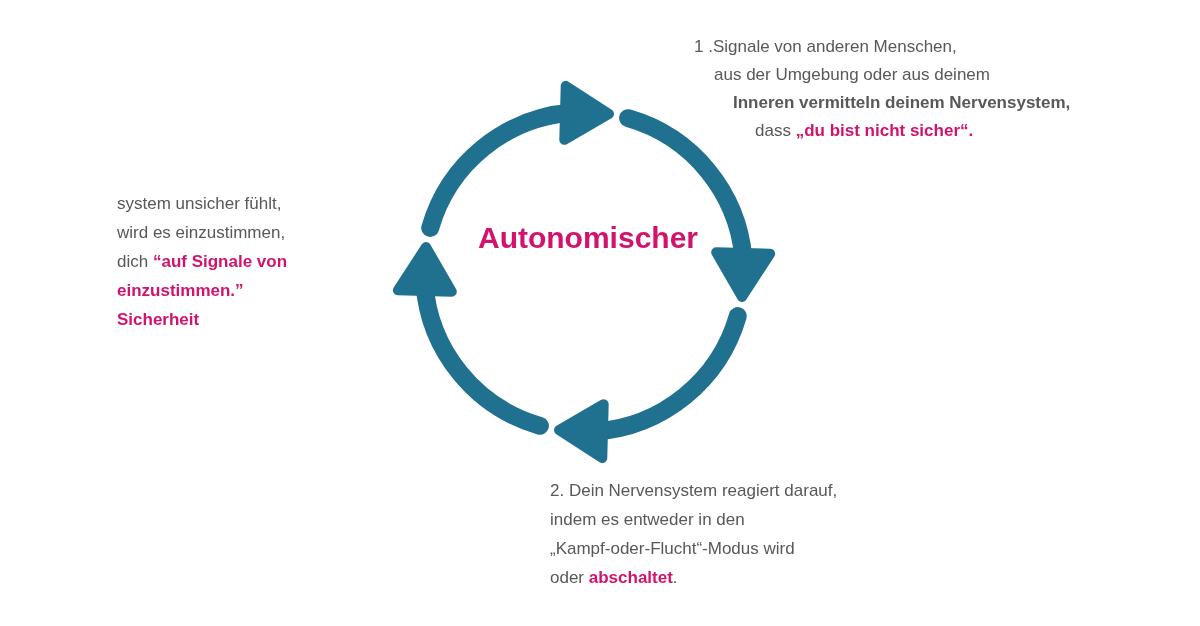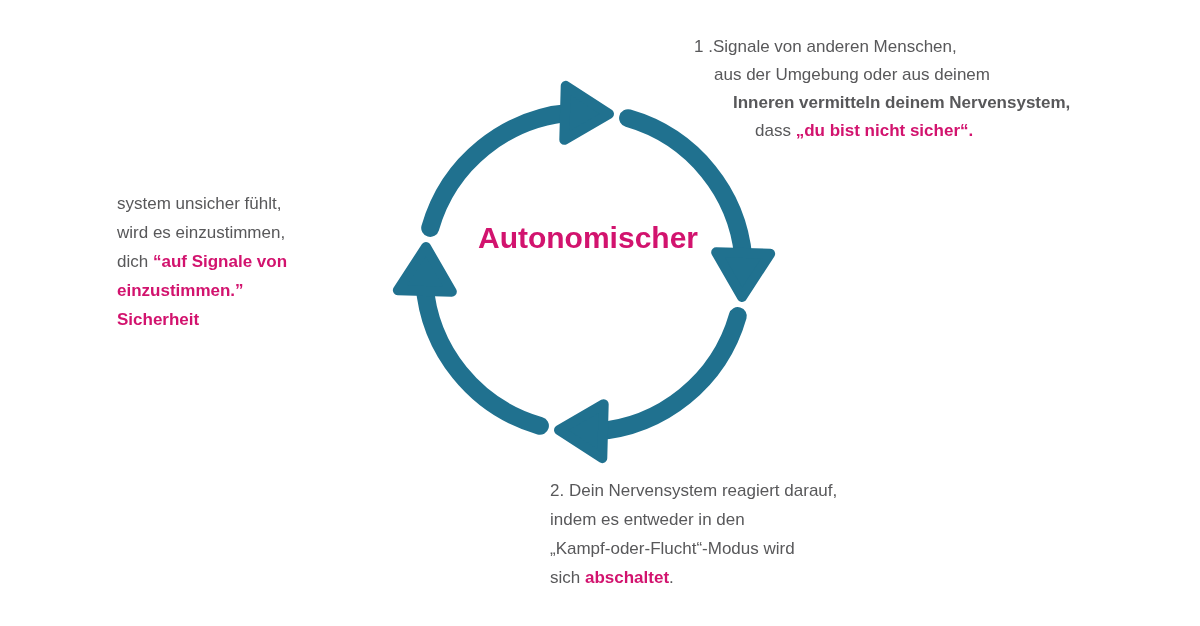--- a/index.html
+++ b/index.html
@@ -86,21 +86,21 @@
     <div>1 .Signale von anderen Menschen,</div>
     <div class="ind1">aus der Umgebung oder aus deinem</div>
     <div class="ind2">Inneren vermitteln deinem Nervensystem,</div>
     <div class="ind3"><span>dass </span><span class="hl">„du bist nicht sicher“.</span></div>
   </div>
 
   <div class="note note2">
     <div>2. Dein Nervensystem reagiert darauf,</div>
     <div>indem es entweder in den</div>
     <div>„Kampf-oder-Flucht“-Modus wird</div>
-    <div><span>sich </span><span class="hl">abschaltet</span><span>.</span></div>
+    <div><span>oder </span><span class="hl">abschaltet</span><span>.</span></div>
   </div>
 
   <div class="note note3">
     <div>system unsicher fühlt,</div>
     <div>wird es einzustimmen,</div>
     <div><span>dich </span><span class="hl">“auf Signale von</span></div>
     <div class="hl">einzustimmen.”</div>
     <div class="hl">Sicherheit</div>
   </div>
 

